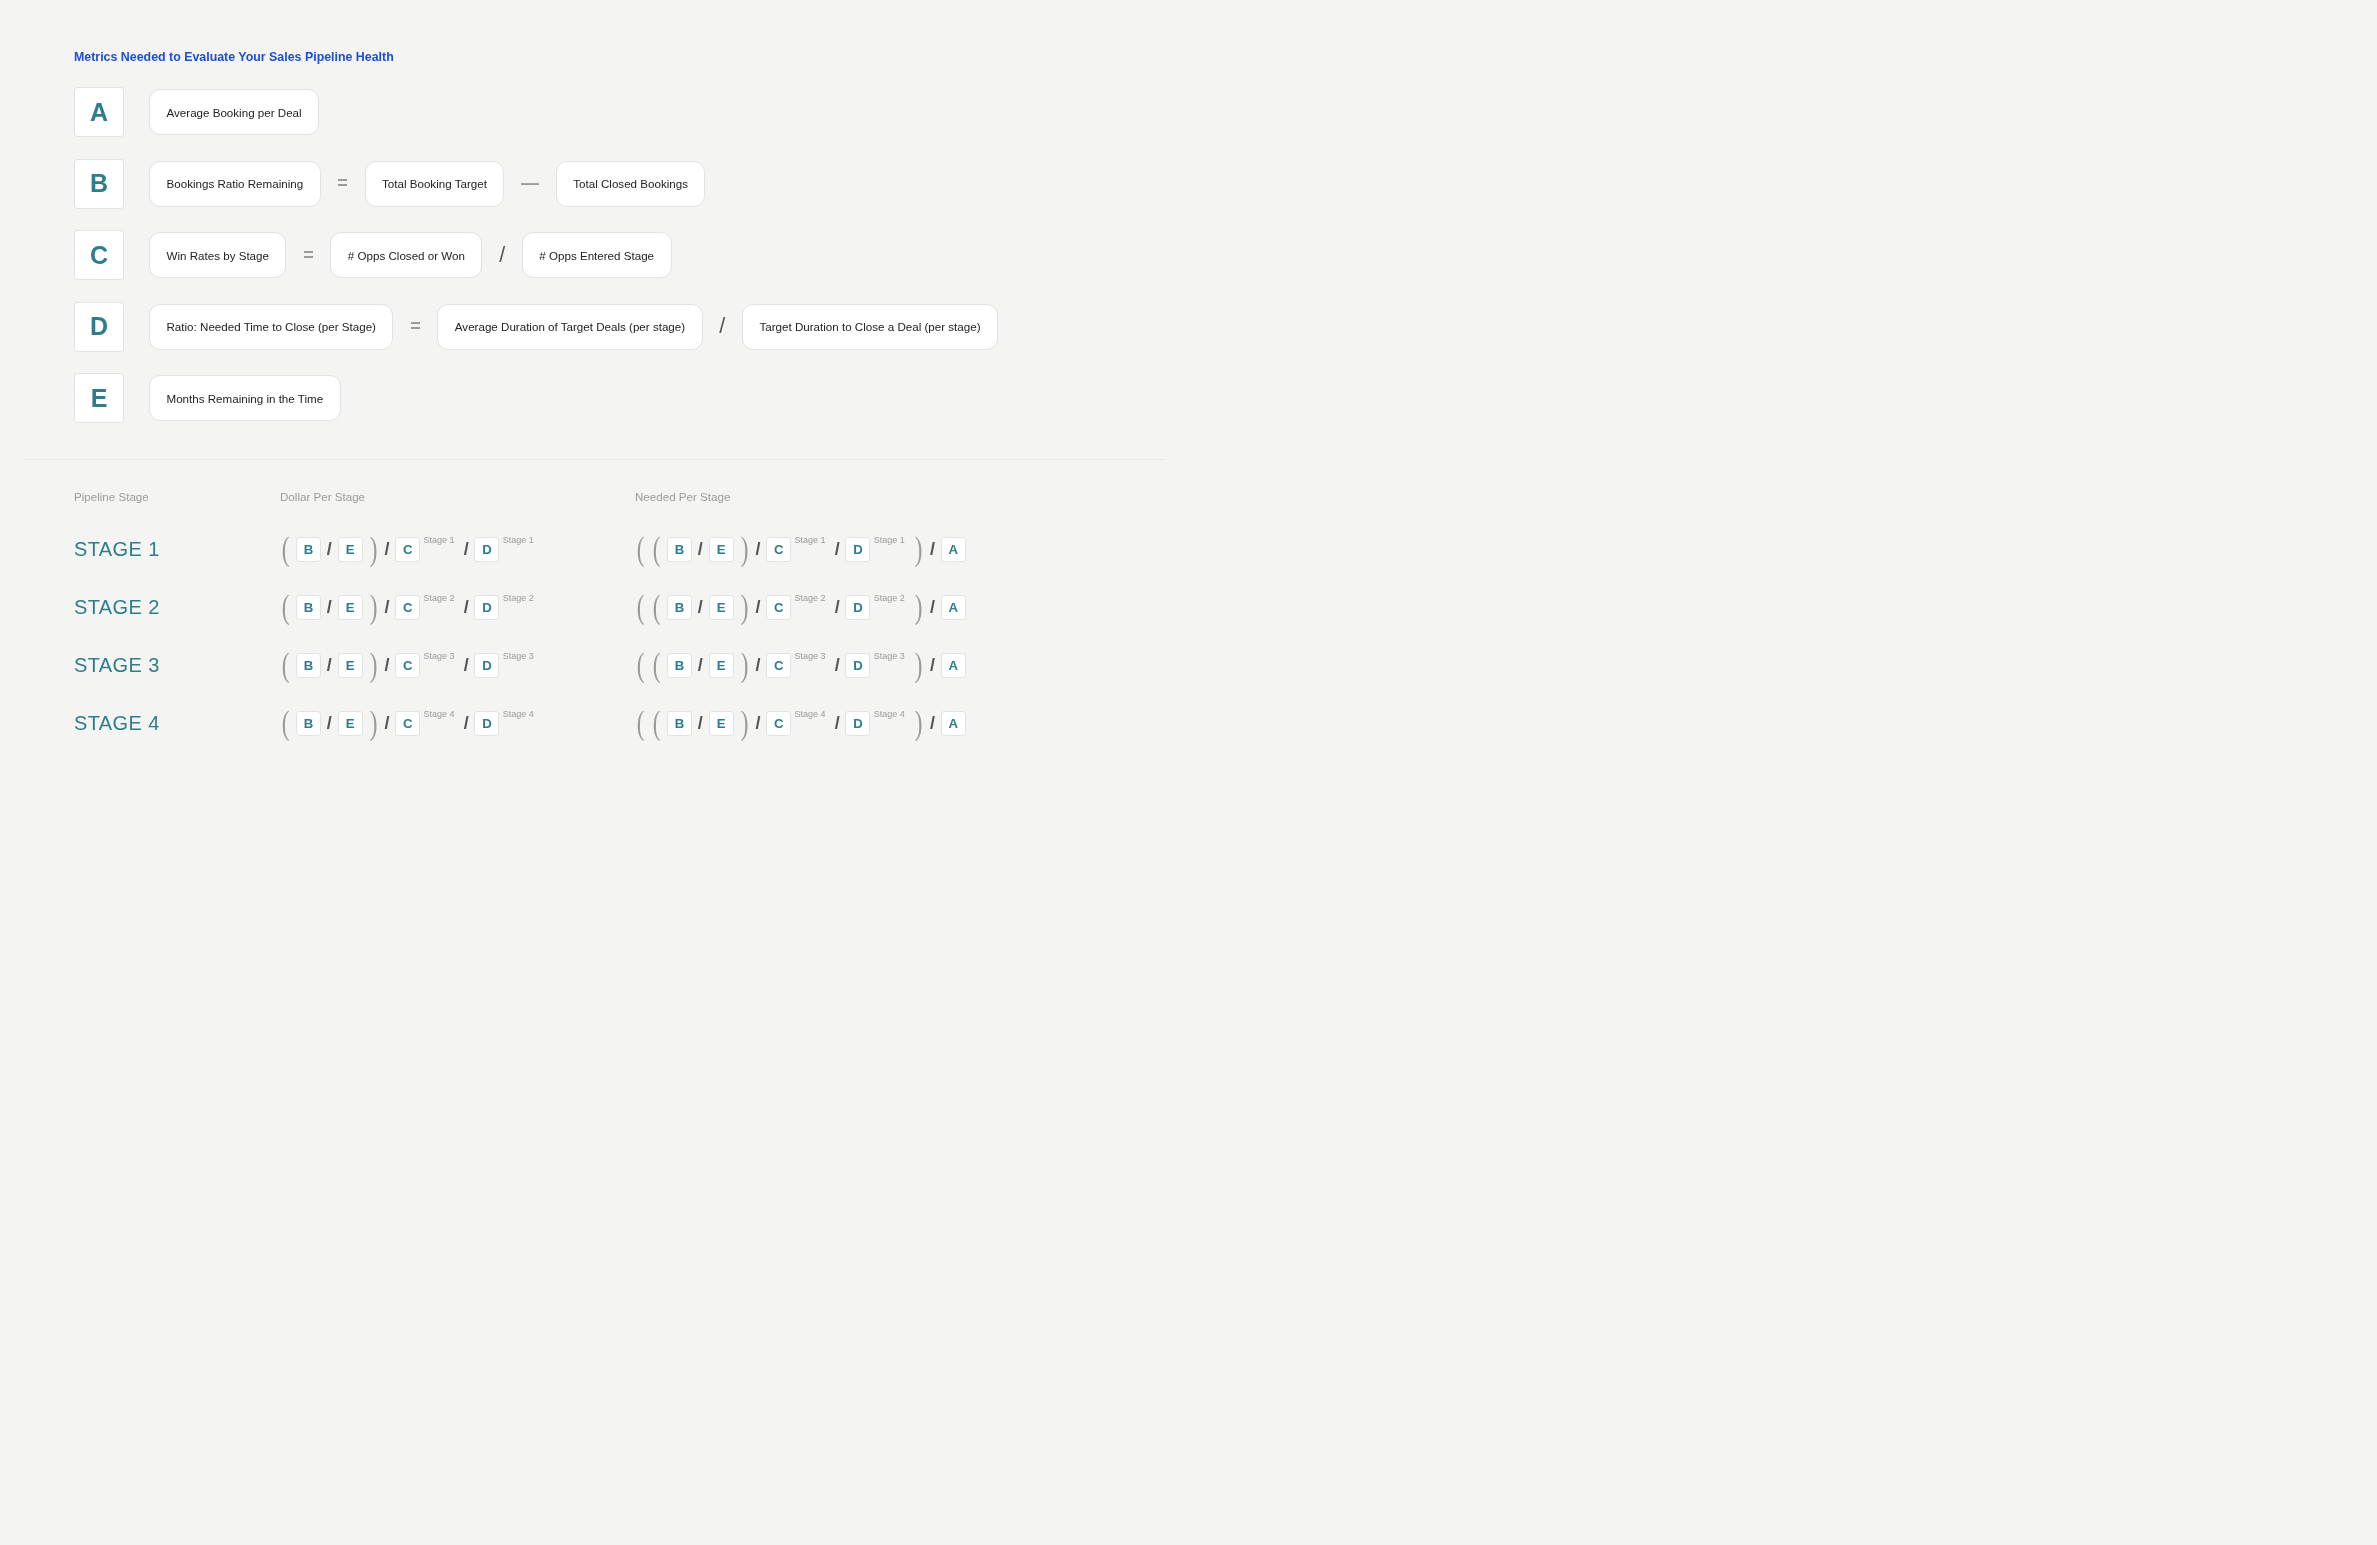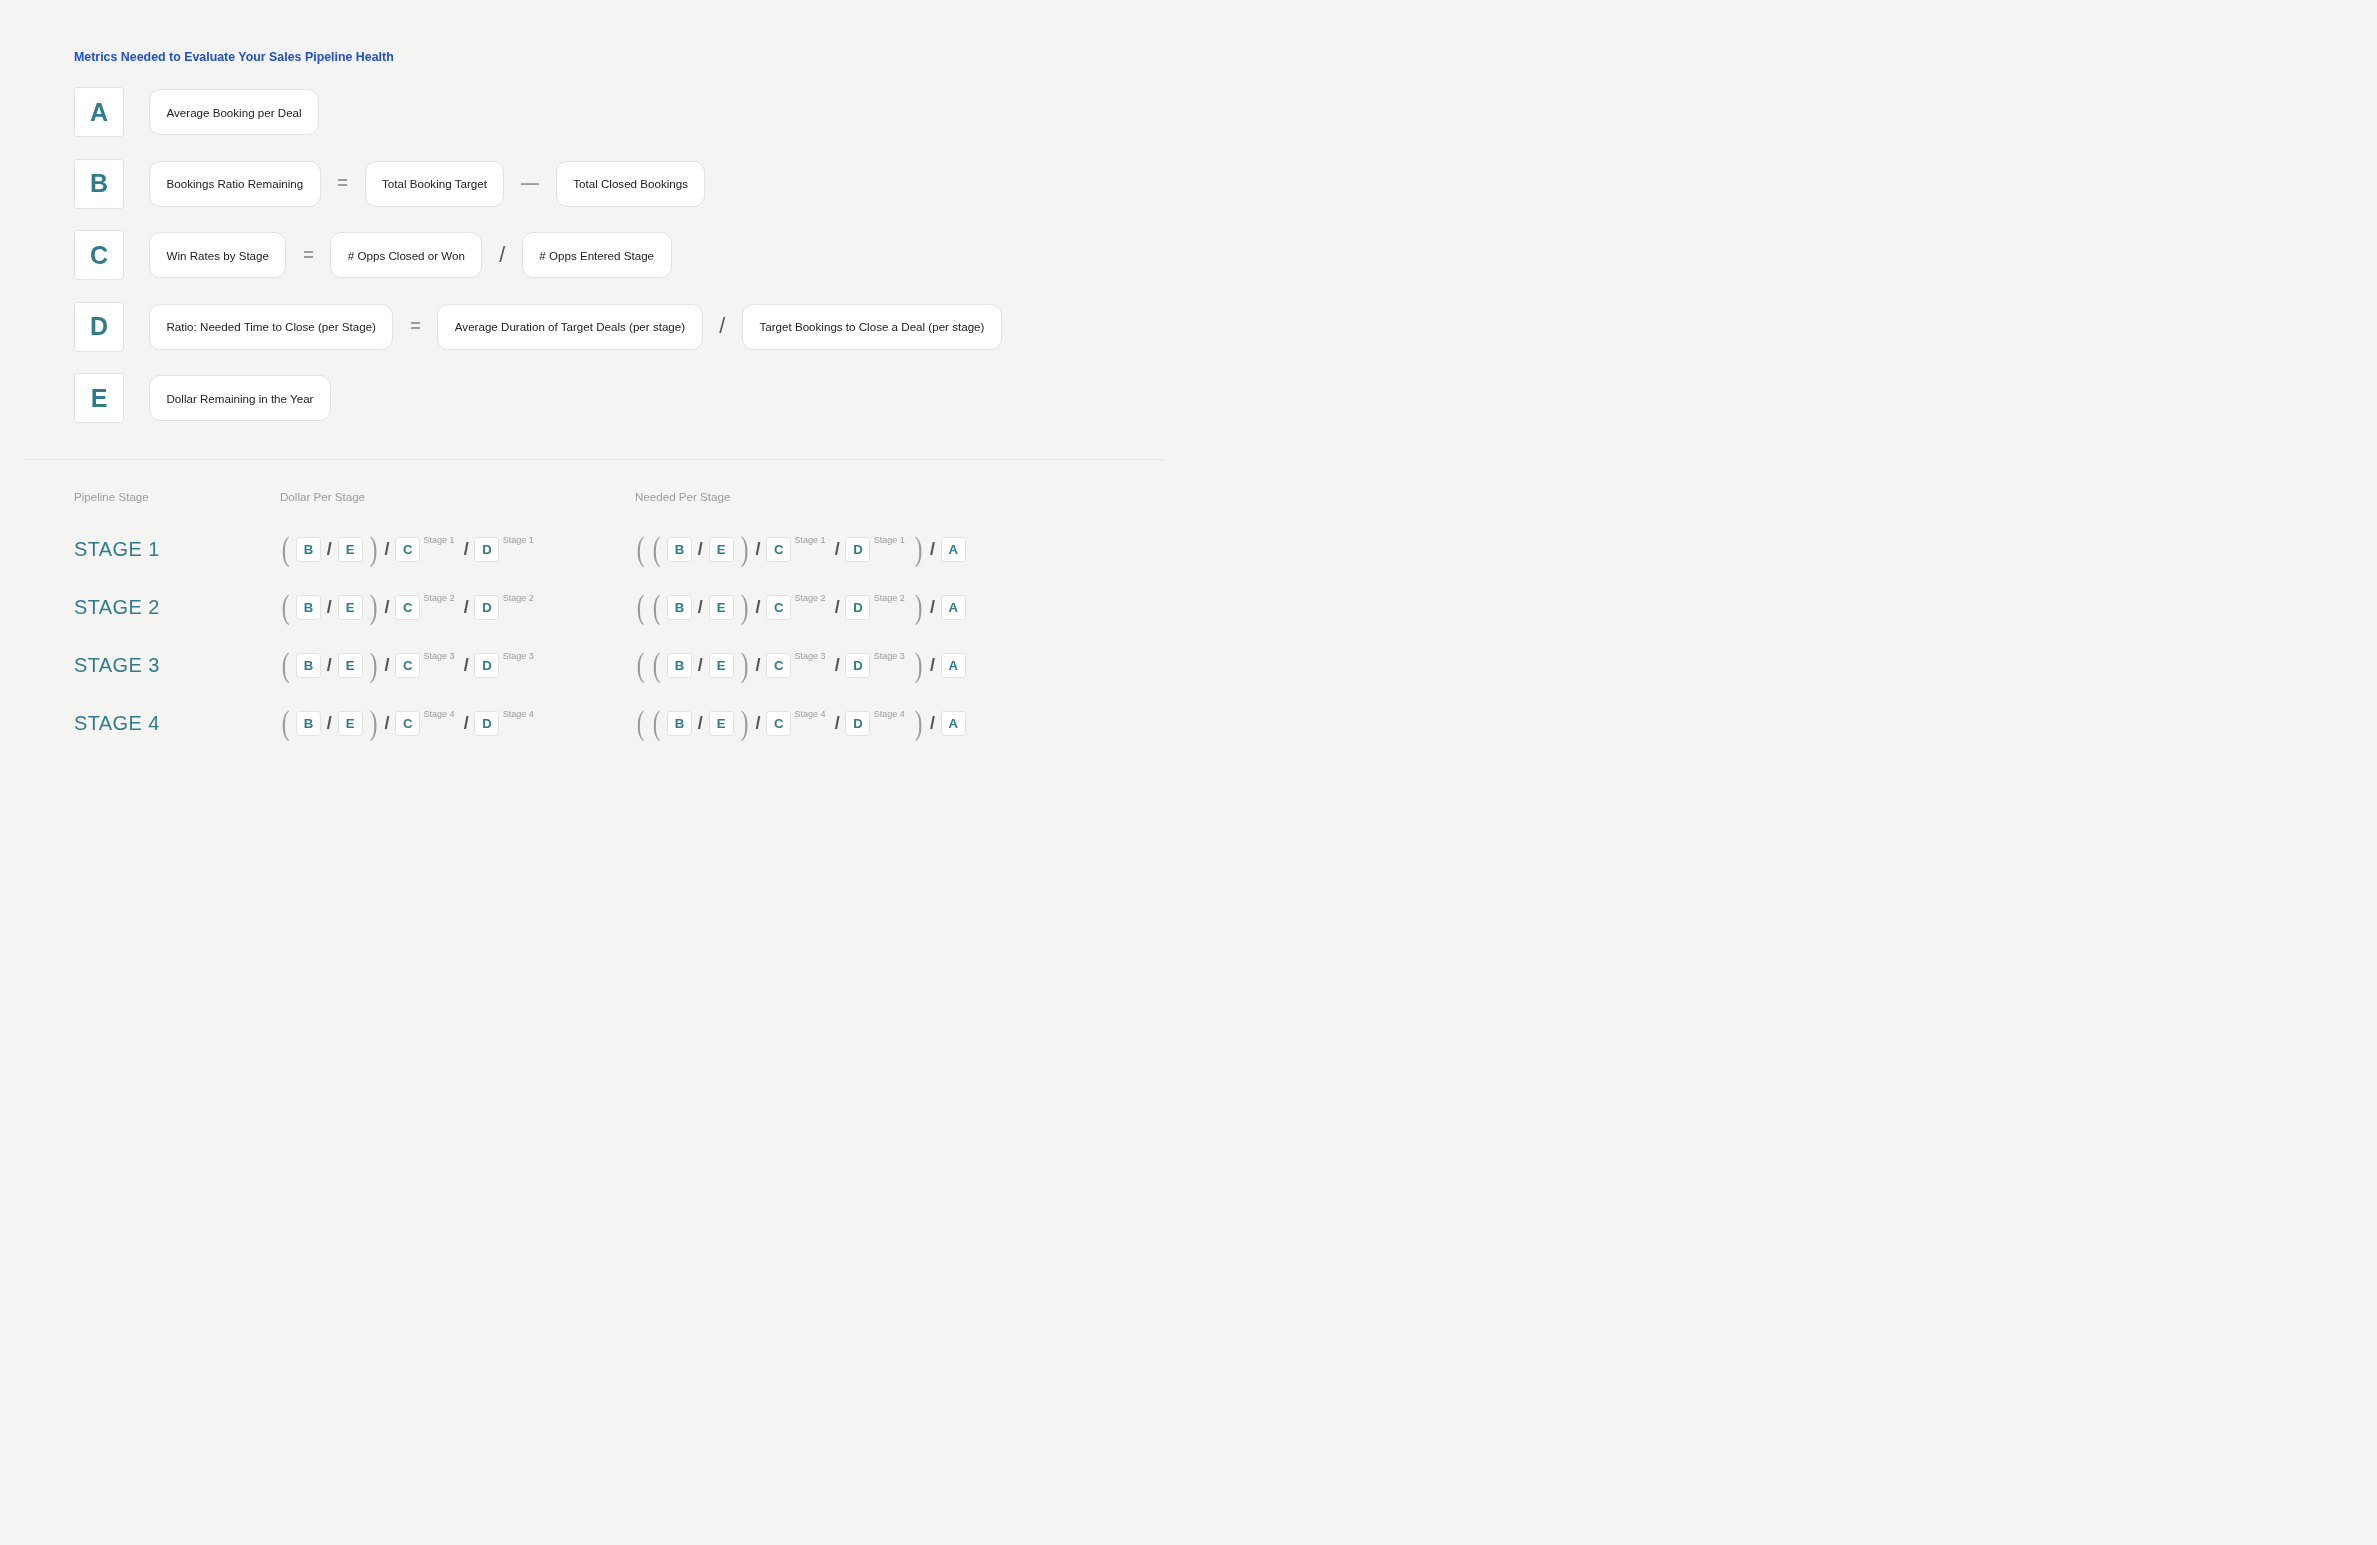--- a/index.html
+++ b/index.html
@@ -105,28 +105,28 @@
     </div>
   </div>
 
   <div class="def-row">
     <div class="letter-box">D</div>
     <div class="formula">
       <div class="term-box">Ratio: Needed Time to Close (per Stage)</div>
       <span class="op">=</span>
       <div class="term-box">Average Duration of Target Deals (per stage)</div>
       <span class="op slash">/</span>
-      <div class="term-box">Target Bookings to Close a Deal (per stage)</div>
+      <div class="term-box">Target Duration to Close a Deal (per stage)</div>
     </div>
   </div>
 
   <div class="def-row">
     <div class="letter-box">E</div>
     <div class="formula">
-      <div class="term-box">Dollar Remaining in the Year</div>
+      <div class="term-box">Months Remaining in the Time</div>
     </div>
   </div>
 
 </div>
 
 <hr class="divider">
 
 <div class="stage-table">
   <div class="col-head">Pipeline Stage</div>
   <div class="col-head">Dollar Per Stage</div>

